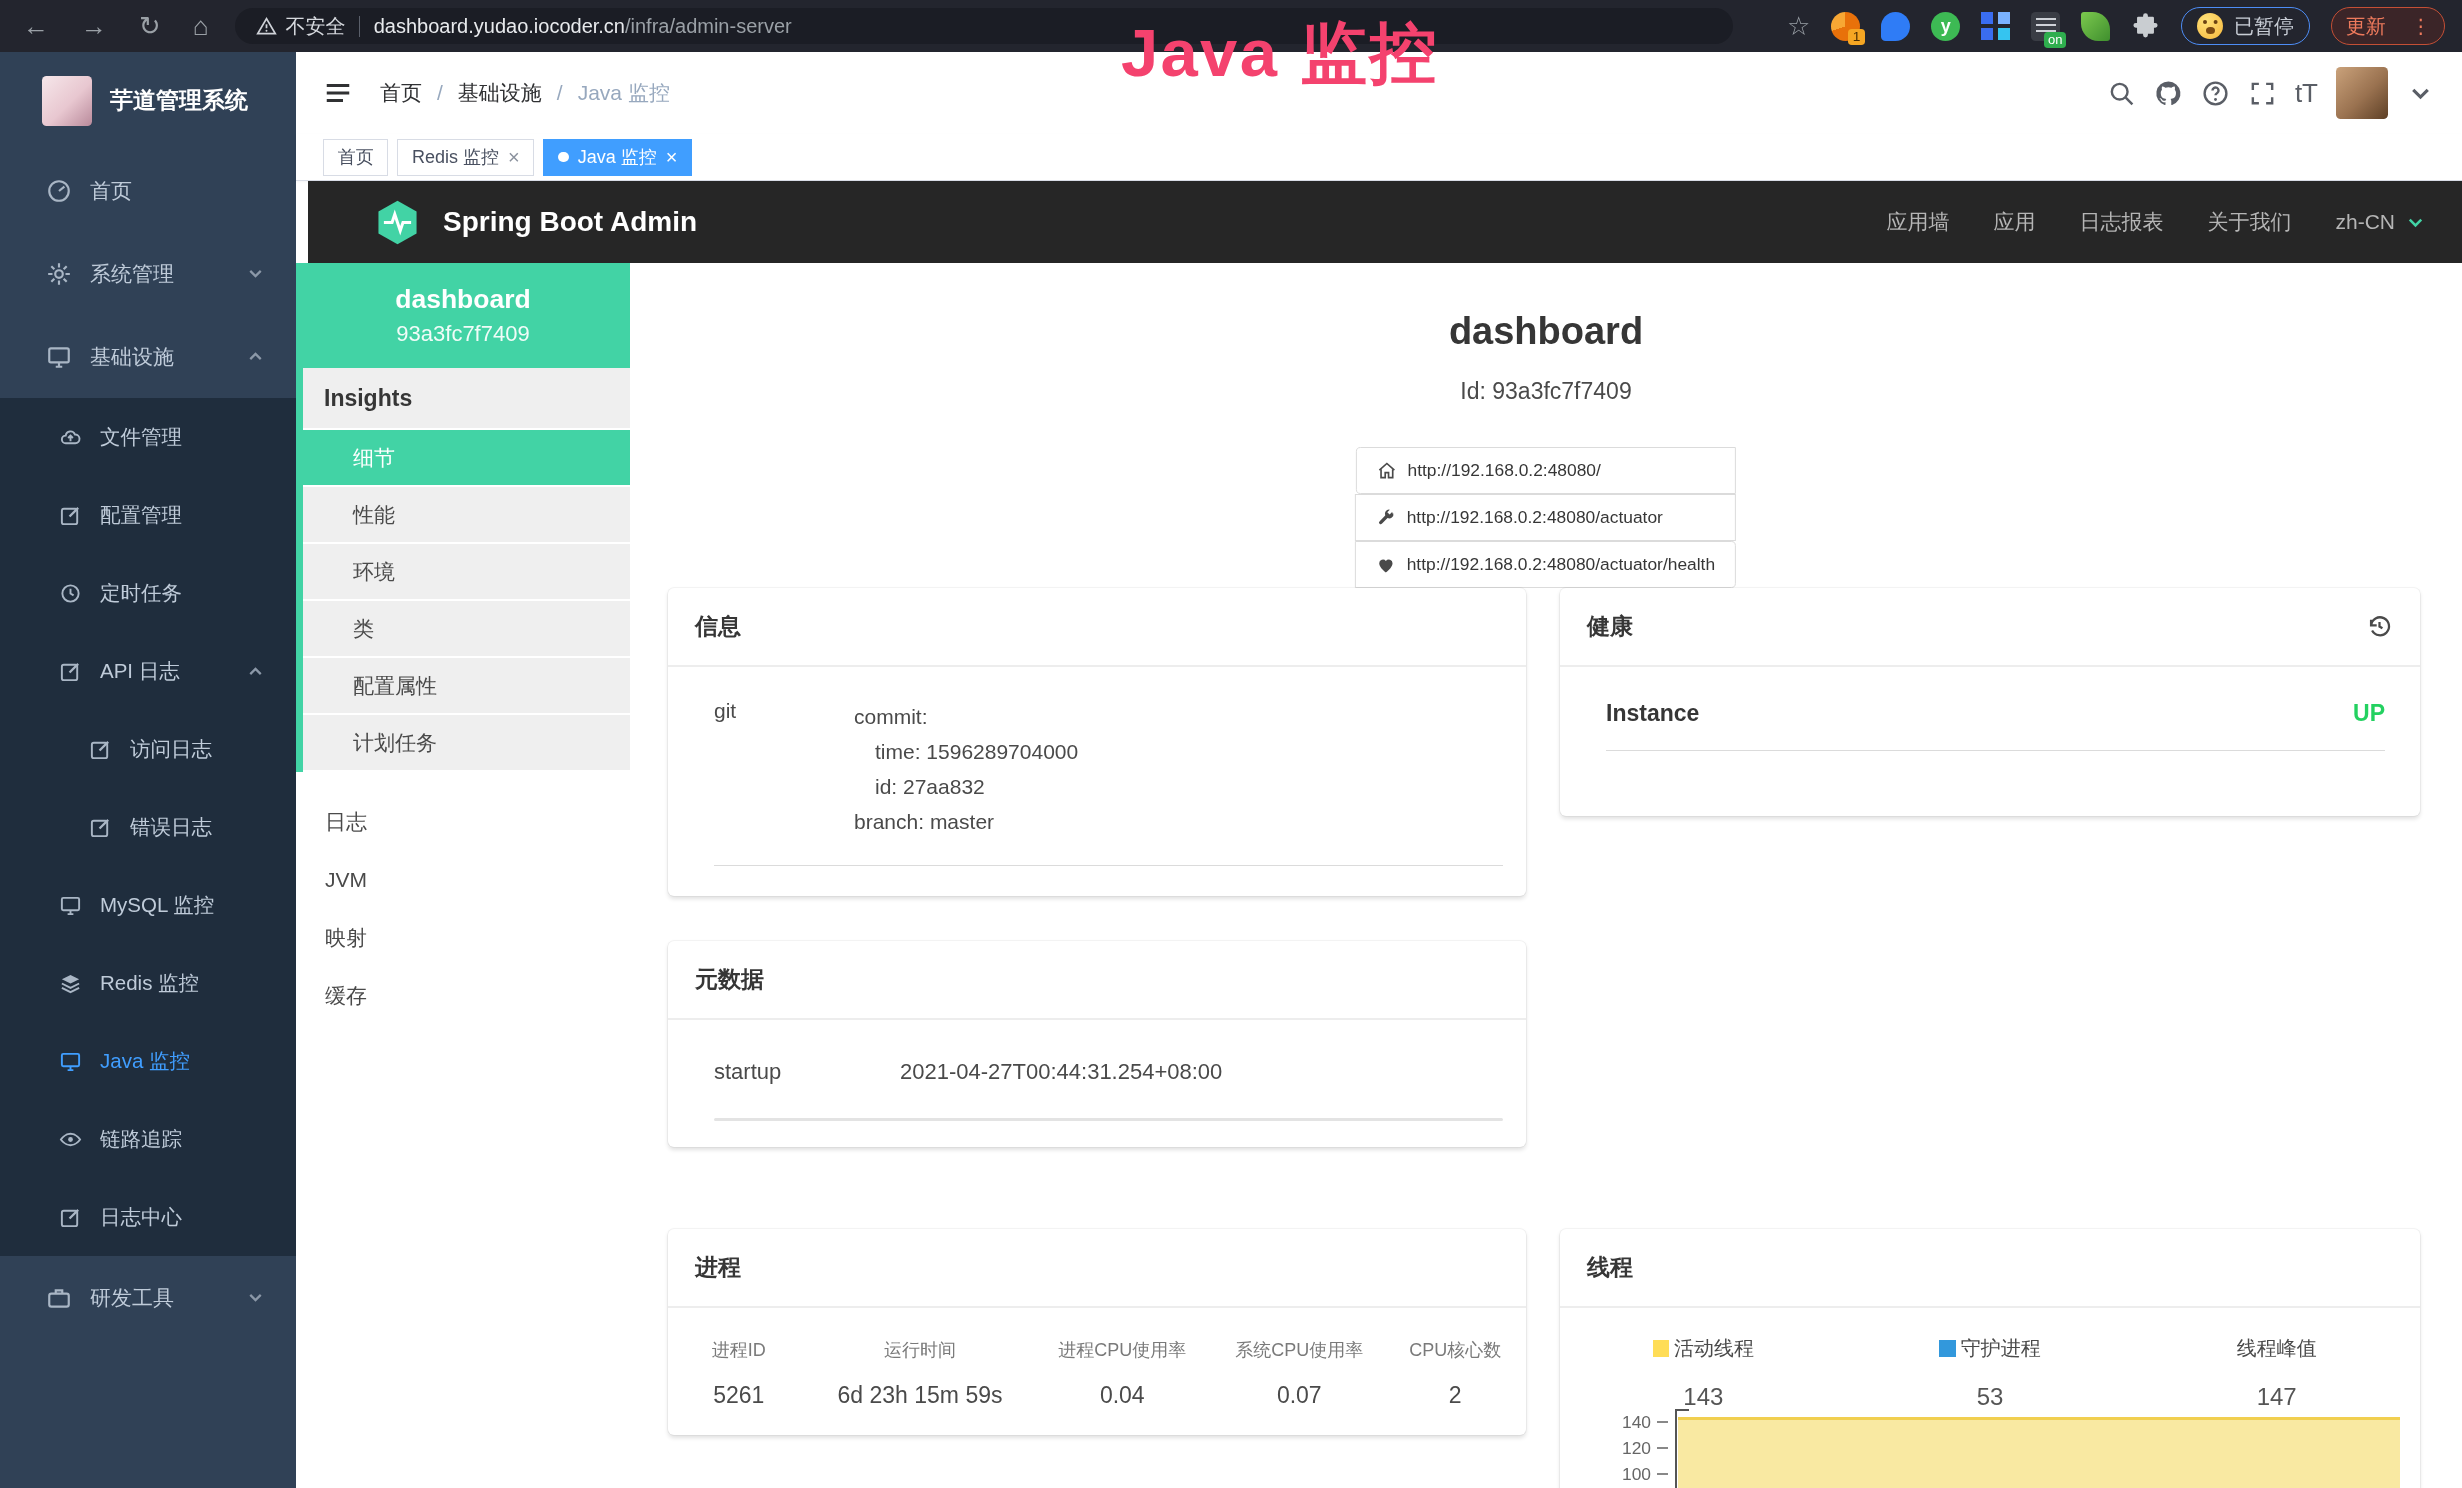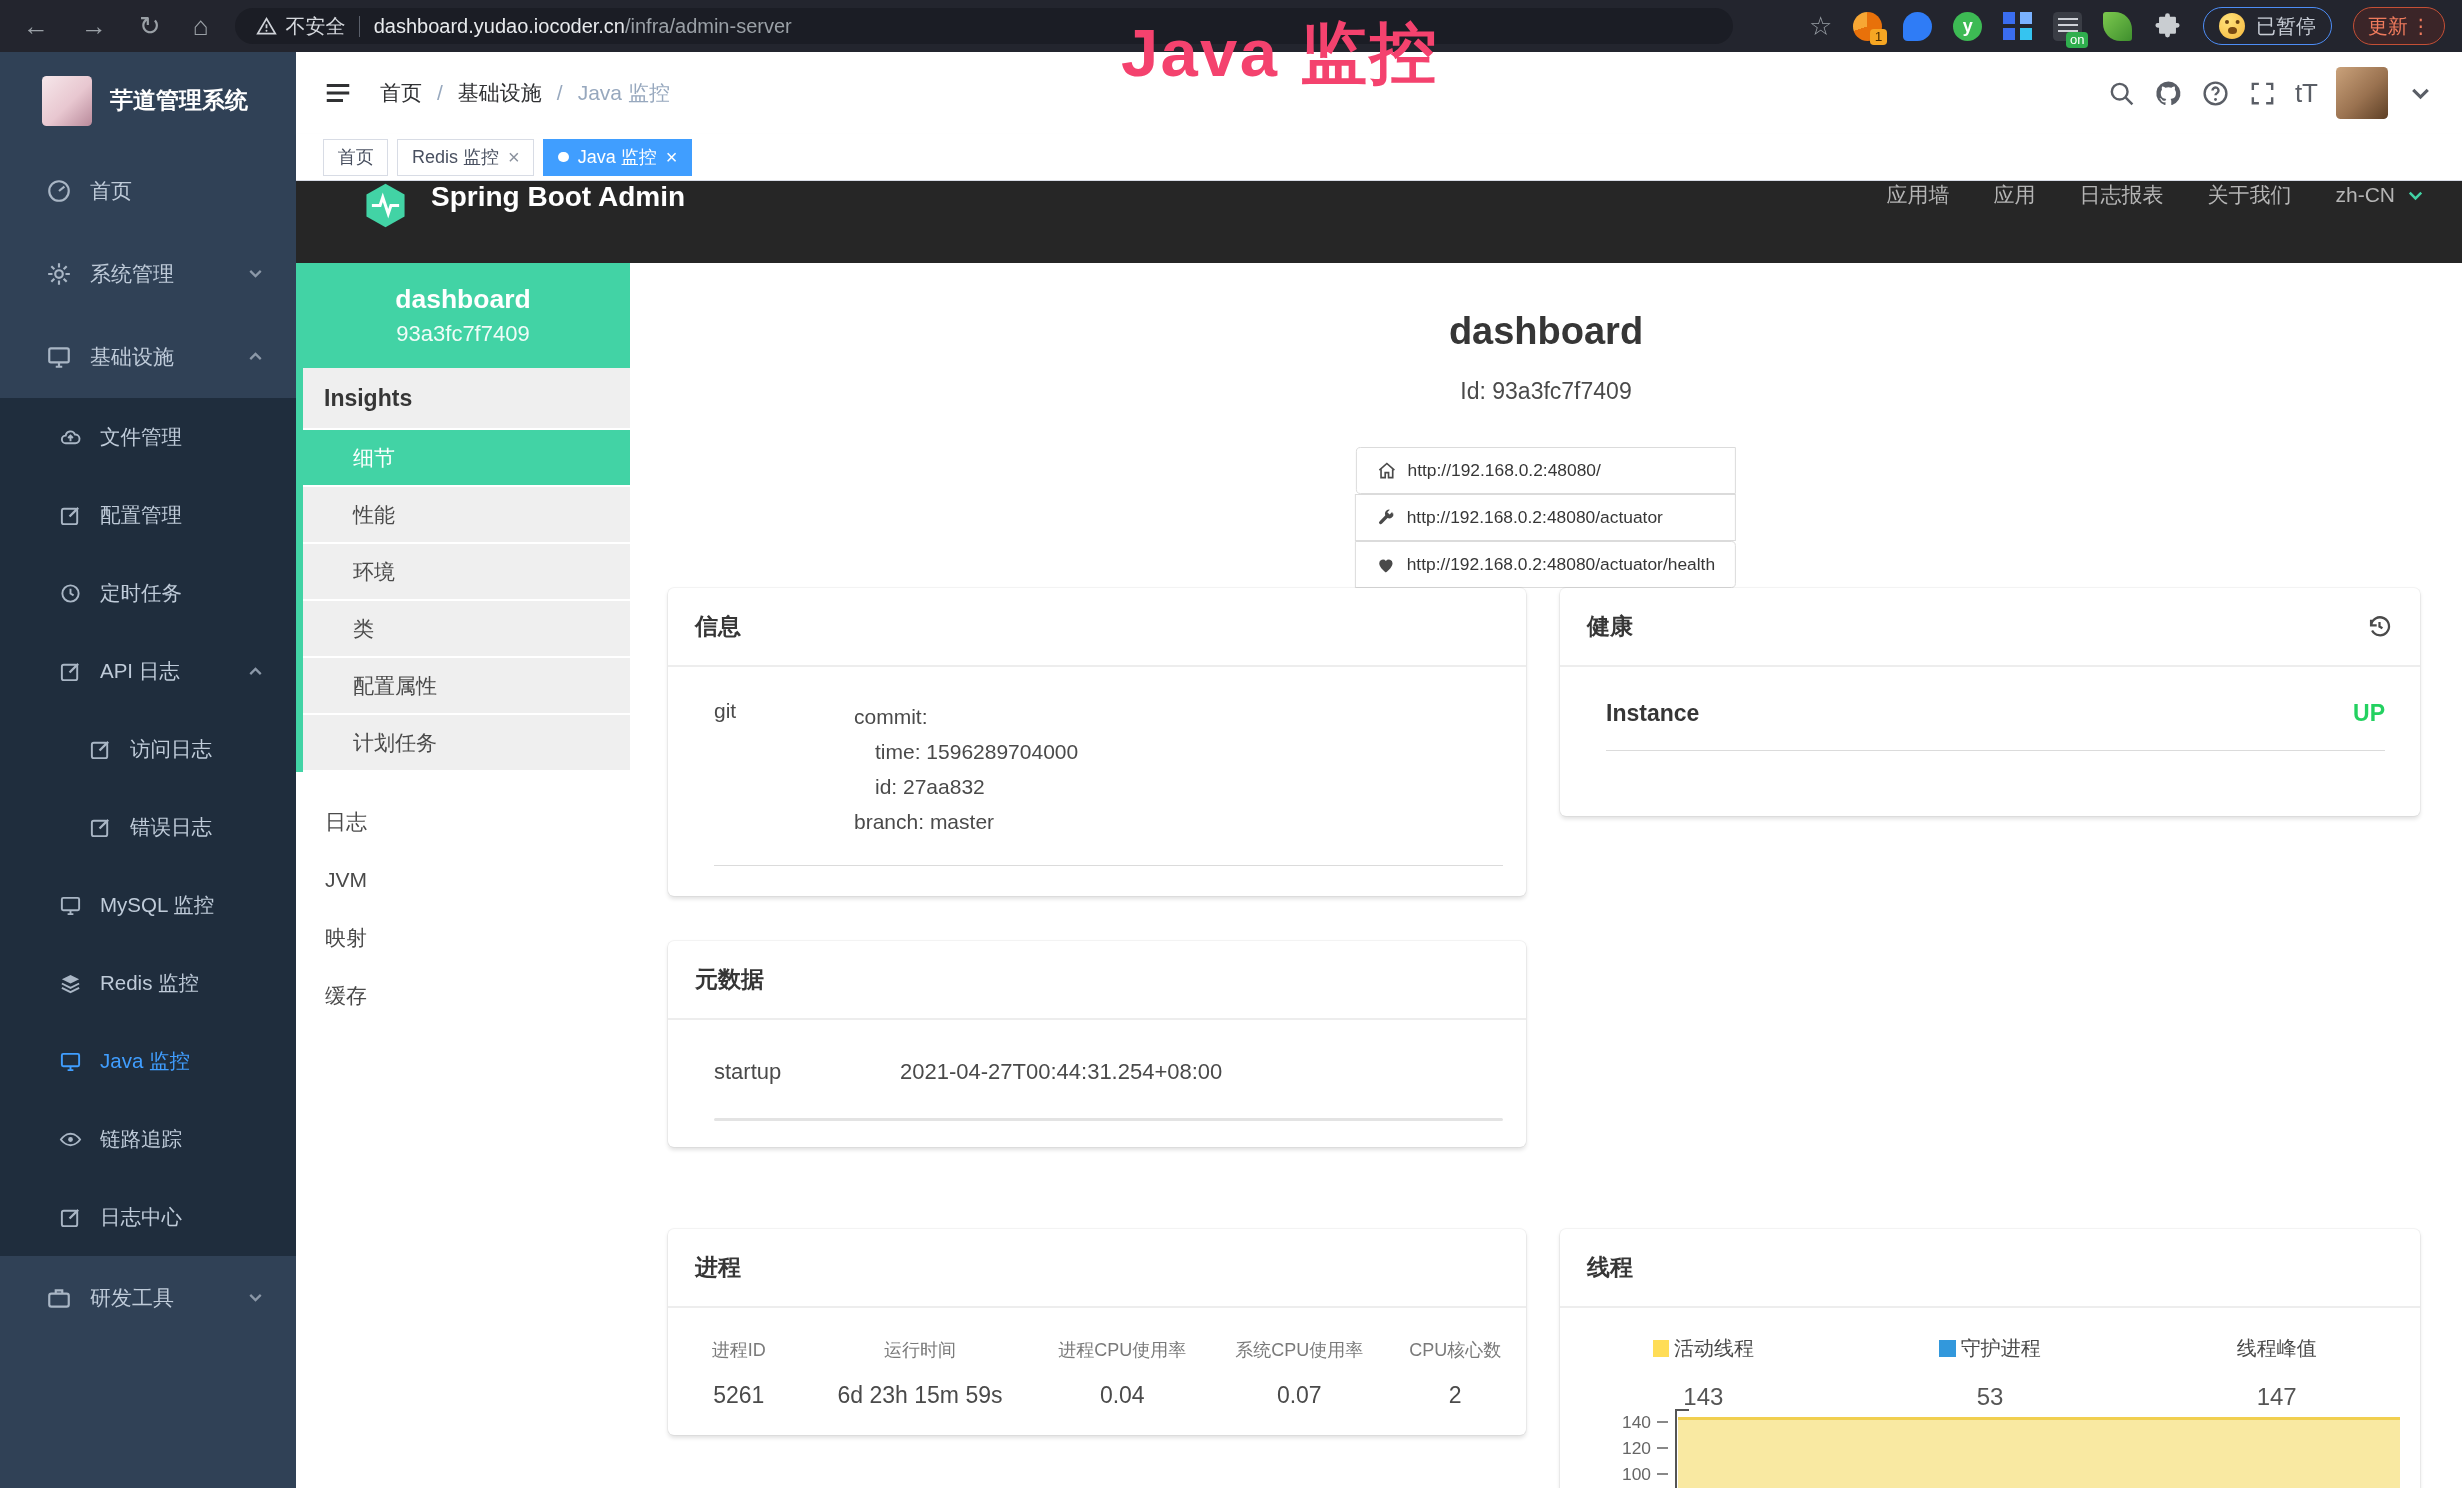--- a/index.html
+++ b/index.html
@@ -39,21 +39,21 @@
             border-radius:3.8px;padding:0.8px 3.8px;}
   .ext-leaf{border-radius:3px 60% 3px 60%;background:linear-gradient(135deg,#7cc94e,#3f8f2e);}
   .ext-puzzle{color:#c9cdd1;}
   .paused{display:flex;align-items:center;gap:10.6px;border:1.5px solid #4d8df6;border-radius:21px;
           padding:4.6px 15px;color:#c8cdd6;font-size:20px;}
   .emoji{width:26px;height:26px;border-radius:50%;position:relative;
          background:radial-gradient(circle at 35% 30%,#ffe27a,#f6b73c);}
   .emoji .eyes{position:absolute;left:5.3px;top:6.8px;width:4.6px;height:4.6px;border-radius:50%;
                background:#6b4313;box-shadow:10.6px 0 0 #6b4313;}
   .emoji .mouth{position:absolute;left:8.3px;top:13.7px;width:9px;height:7.6px;border-radius:50%;background:#7a4a12;}
-  .update{display:flex;align-items:center;gap:3px;border:1.5px solid #c44f35;border-radius:21px;
+  .update{display:flex;align-items:center;gap:25px;border:1.5px solid #c44f35;border-radius:21px;
           padding:4.6px 13.7px;color:#ee7a5c;font-size:20px;background:rgba(130,40,25,.25);}
 
   
   #annot{position:absolute;left:1121px;top:7.6px;z-index:99;font-size:67px;font-weight:bold;
          color:#f4426e;letter-spacing:2.3px;}
 
   
   #admin-sidebar{position:absolute;left:0;top:52px;width:296px;bottom:0;background:#304156;color:#bfcbd9;}
   .logo-row{display:flex;align-items:center;gap:18px;height:97px;padding-left:42px;}
   .logo-img{width:50px;height:50px;border-radius:4.6px;
@@ -88,22 +88,22 @@
           border-bottom:0.8px solid #d8dce5;display:flex;align-items:center;gap:9px;padding-left:27px;
           box-sizing:border-box;box-shadow:0 0.8px 3px rgba(0,21,41,.06);}
   .tag{display:flex;align-items:center;height:35px;padding:0 13.7px;border:0.8px solid #d8dce5;
        background:#fff;font-size:18px;color:#495060;gap:9px;}
   .tag .x{font-size:20px;color:#8a919d;line-height:1;}
   .tag.active{background:#409eff;border-color:#409eff;color:#fff;}
   .tag.active .x{color:#fff;}
   .dot{width:10.6px;height:10.6px;border-radius:50%;background:#fff;}
 
   
-  #sba-nav{position:absolute;left:0;top:129px;right:0;height:82px;background:#262626;
-           display:flex;align-items:flex-start;padding:0 35px 0 65px;box-sizing:border-box;}
+  #sba-nav{position:absolute;left:12px;top:129px;right:0;height:82px;background:#262626;
+           display:flex;align-items:center;padding:0 35px 0 65px;box-sizing:border-box;}
   .sba-logo{width:49px;height:49px;}
   .sba-brand{margin-left:21px;font-size:28px;font-weight:bold;color:#fff;}
   .sba-links{margin-left:auto;display:flex;align-items:center;gap:44px;font-size:21px;color:#b5b5b5;}
   .lang{display:flex;align-items:center;gap:9px;}
   .caret-green{width:23px;height:23px;color:#42d3a5;}
 
   
   #sba-body{position:absolute;left:0;top:211px;right:0;bottom:0;}
   #sba-side{position:absolute;left:0;top:0;width:334px;bottom:0;background:#fff;
             box-shadow:0.8px 0 0 rgba(0,0,0,.04);}

